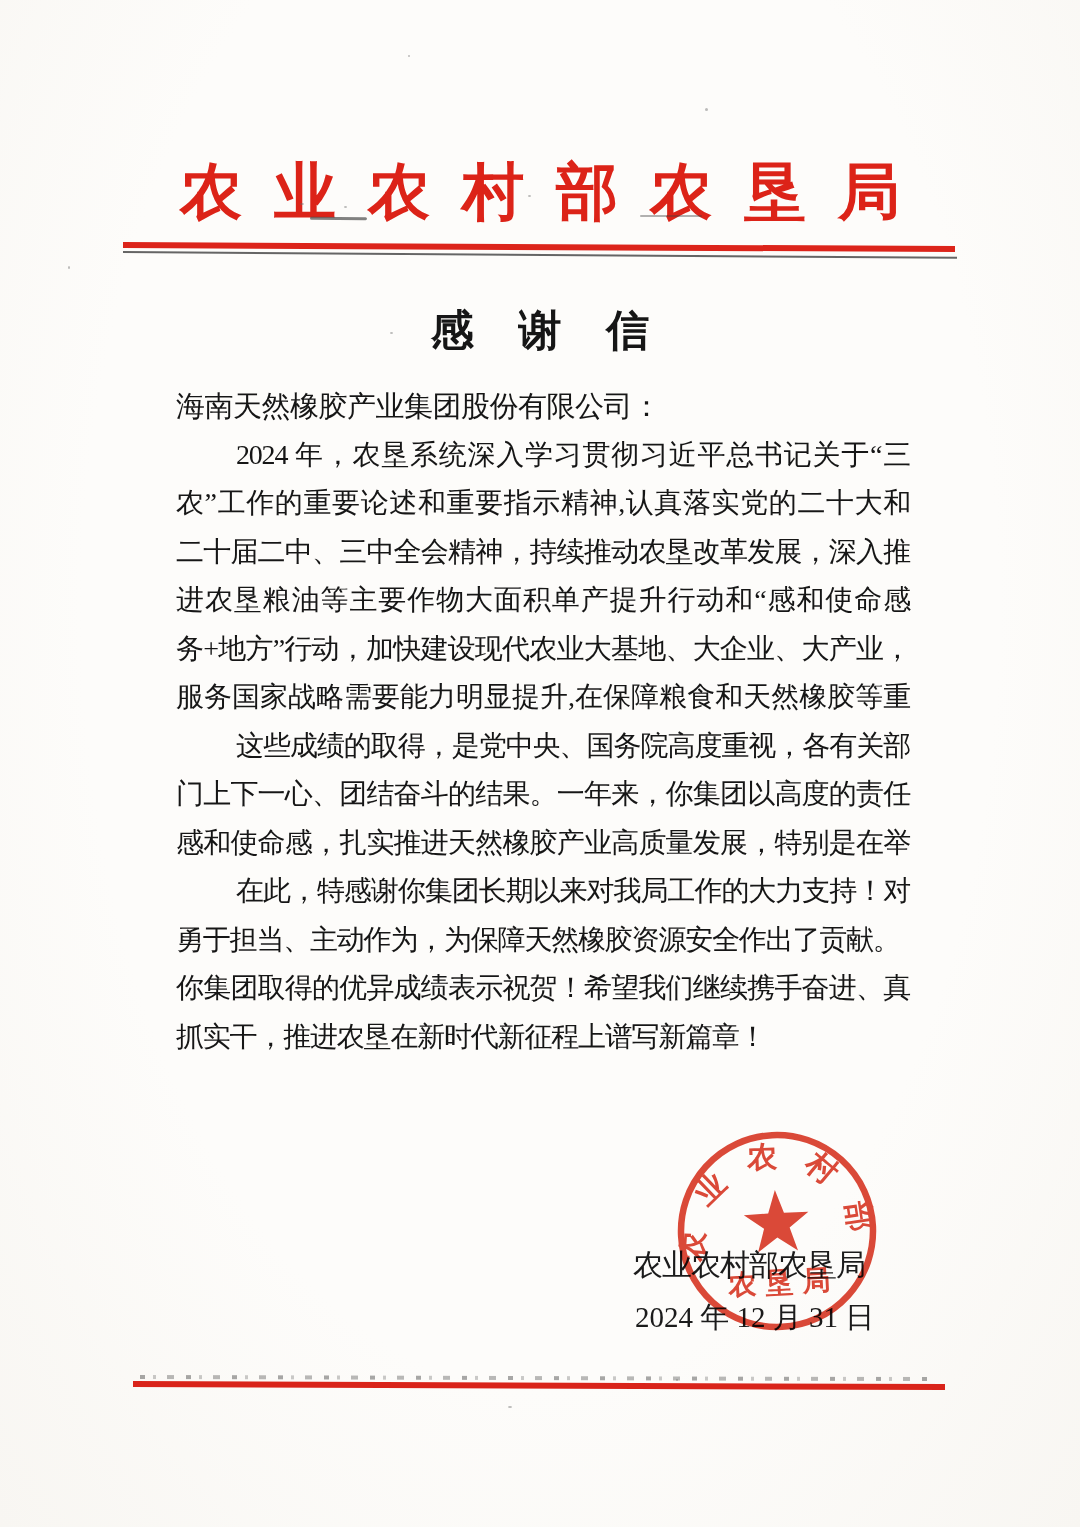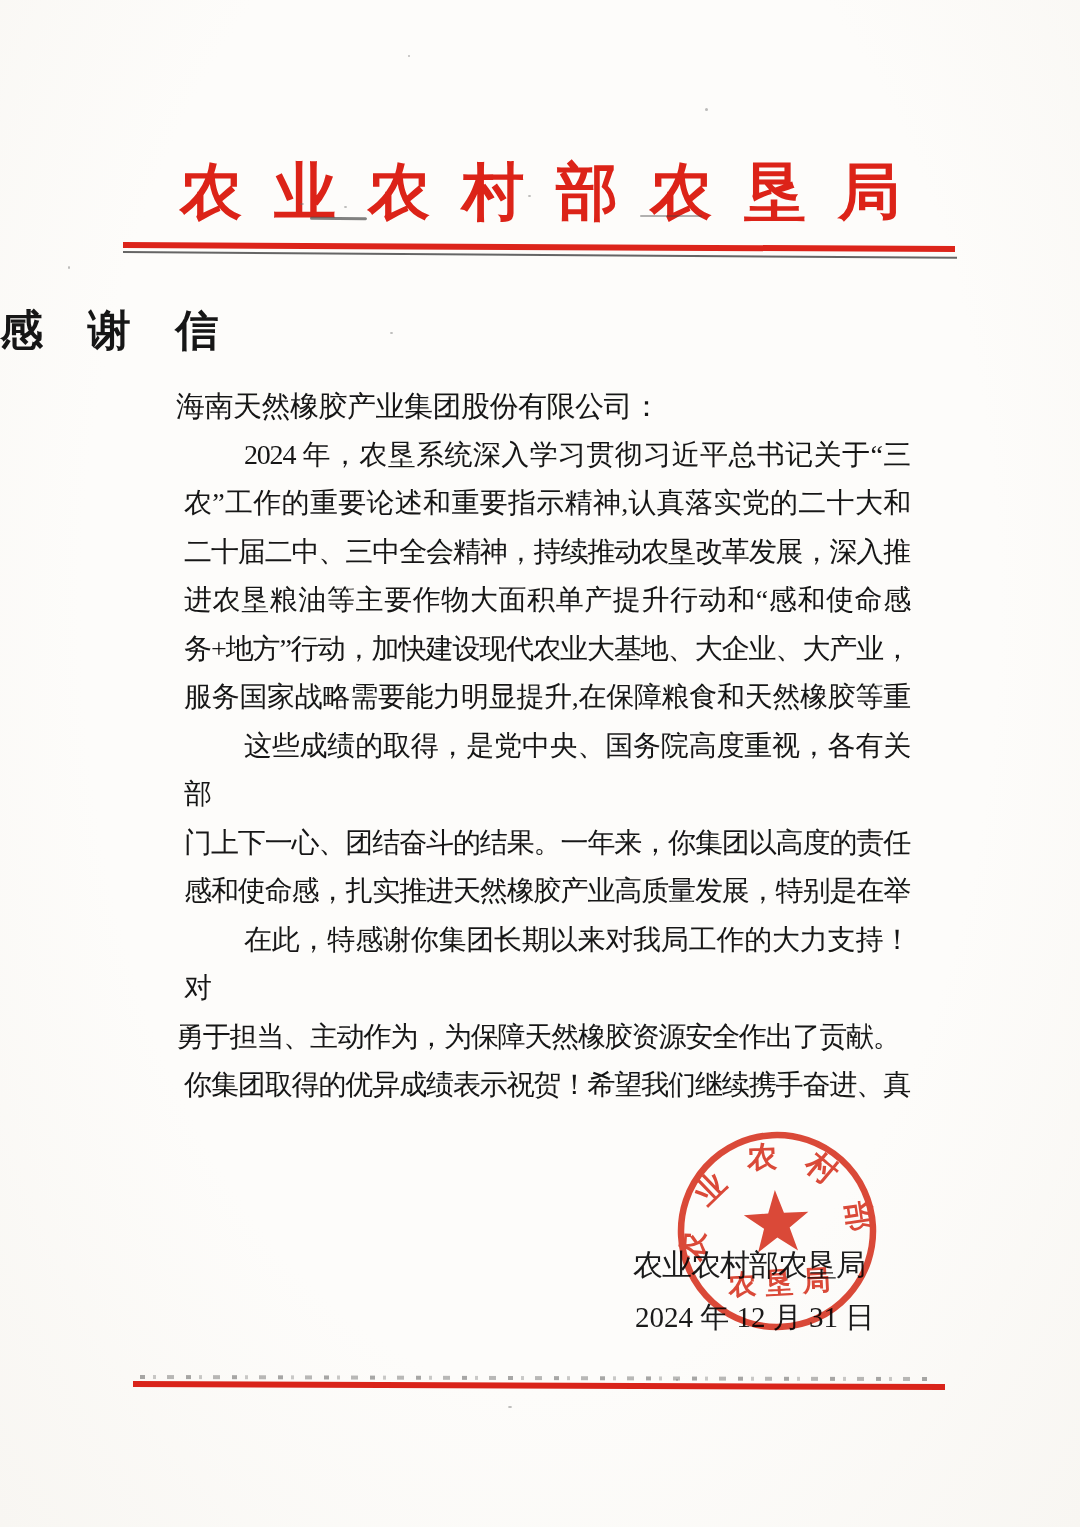--- a/index.html
+++ b/index.html
@@ -23,35 +23,35 @@
     left:123px;top:242px;width:832px;height:6px;background:#dc241a;
     transform:rotate(0.28deg);transform-origin:left center;
   }
   .rule-dark-top{
     left:123px;top:251px;width:834px;height:2px;background:#4a4a4a;
     transform:rotate(0.40deg);transform-origin:left center;opacity:.85;
   }
 
   
   .letter-title{
-    left:0;top:306px;width:1080px;
+    left:0;top:306px;width:1080px;text-align:center;
     font-size:43px;font-weight:700;line-height:50px;color:#161616;
   }
   .letter-title span{letter-spacing:17px;margin-right:-17px;}
 
   
   .body-block{left:176px;top:382px;width:734px;}
   .salutation{
     font-size:29px;line-height:48.5px;letter-spacing:-0.5px;
     white-space:nowrap;color:#161616;
   }
   .line{
     font-size:28px;line-height:48.5px;letter-spacing:-1.2px;color:#161616;
   }
-  .line.justify{text-align:justify;text-align-last:justify;margin-left:8px;}
+  .line.justify{text-align:justify;text-align-last:justify;}
   .line.indent{text-indent:60px;}
 
   
   .signature{left:633px;top:1247px;font-size:30px;line-height:36px;letter-spacing:-1px;white-space:nowrap;}
   .letter-date{left:635px;top:1299px;font-size:29px;line-height:36px;white-space:nowrap;}
 
   
   .seal{left:645px;top:1100px;mix-blend-mode:multiply;opacity:.92;}
 
   
@@ -93,20 +93,21 @@
       <div class="line justify">二十届二中、三中全会精神，持续推动农垦改革发展，深入推</div>
       <div class="line justify">进农垦粮油等主要作物大面积单产提升行动和“感和使命感</div>
       <div class="line justify">务+地方”行动，加快建设现代农业大基地、大企业、大产业，</div>
       <div class="line justify">服务国家战略需要能力明显提升,在保障粮食和天然橡胶等重</div>
       <div class="line indent justify">这些成绩的取得，是党中央、国务院高度重视，各有关部</div>
       <div class="line justify">门上下一心、团结奋斗的结果。一年来，你集团以高度的责任</div>
       <div class="line justify">感和使命感，扎实推进天然橡胶产业高质量发展，特别是在举</div>
       <div class="line indent justify">在此，特感谢你集团长期以来对我局工作的大力支持！对</div>
       <div class="line">勇于担当、主动作为，为保障天然橡胶资源安全作出了贡献。</div>
       <div class="line justify">你集团取得的优异成绩表示祝贺！希望我们继续携手奋进、真</div>
+      <div class="line">抓实干，推进农垦在新时代新征程上谱写新篇章！</div>
     </div>
 </div>
 
 <div class="abs signature">农业农村部农垦局</div>
 <div class="abs letter-date">2024 年 12 月 31 日</div>
 
 <svg class="abs seal" width="264" height="264" viewBox="0 0 264 264">
   <g transform="rotate(-3 132 131)">
     <circle cx="132" cy="131" r="96" fill="none" stroke="#d93a28" stroke-width="6.5"></circle>
     <path id="sealArc" d="M 62.5 166 A 74 74 0 1 1 201.5 166" fill="none"></path>

